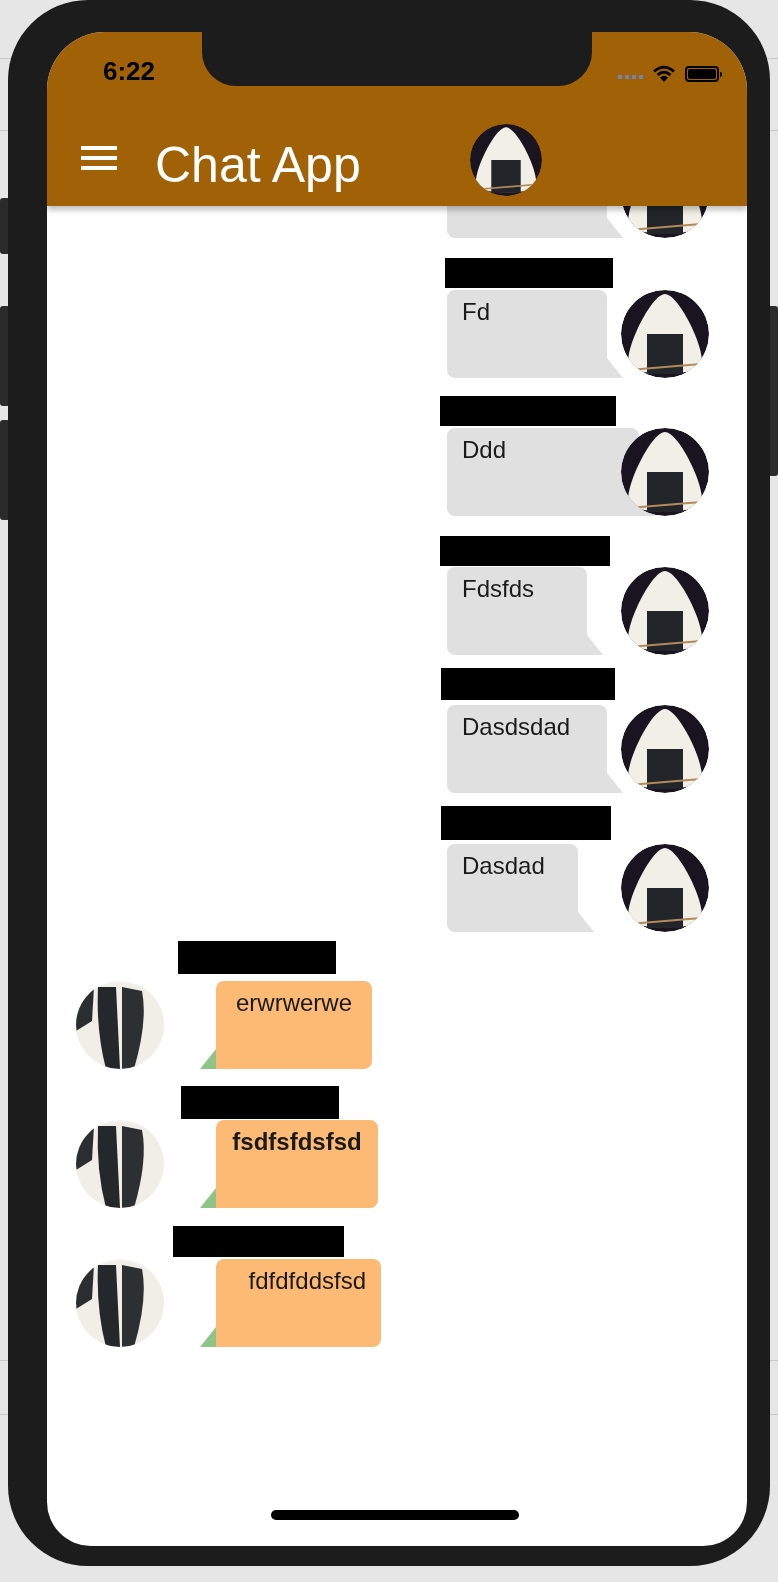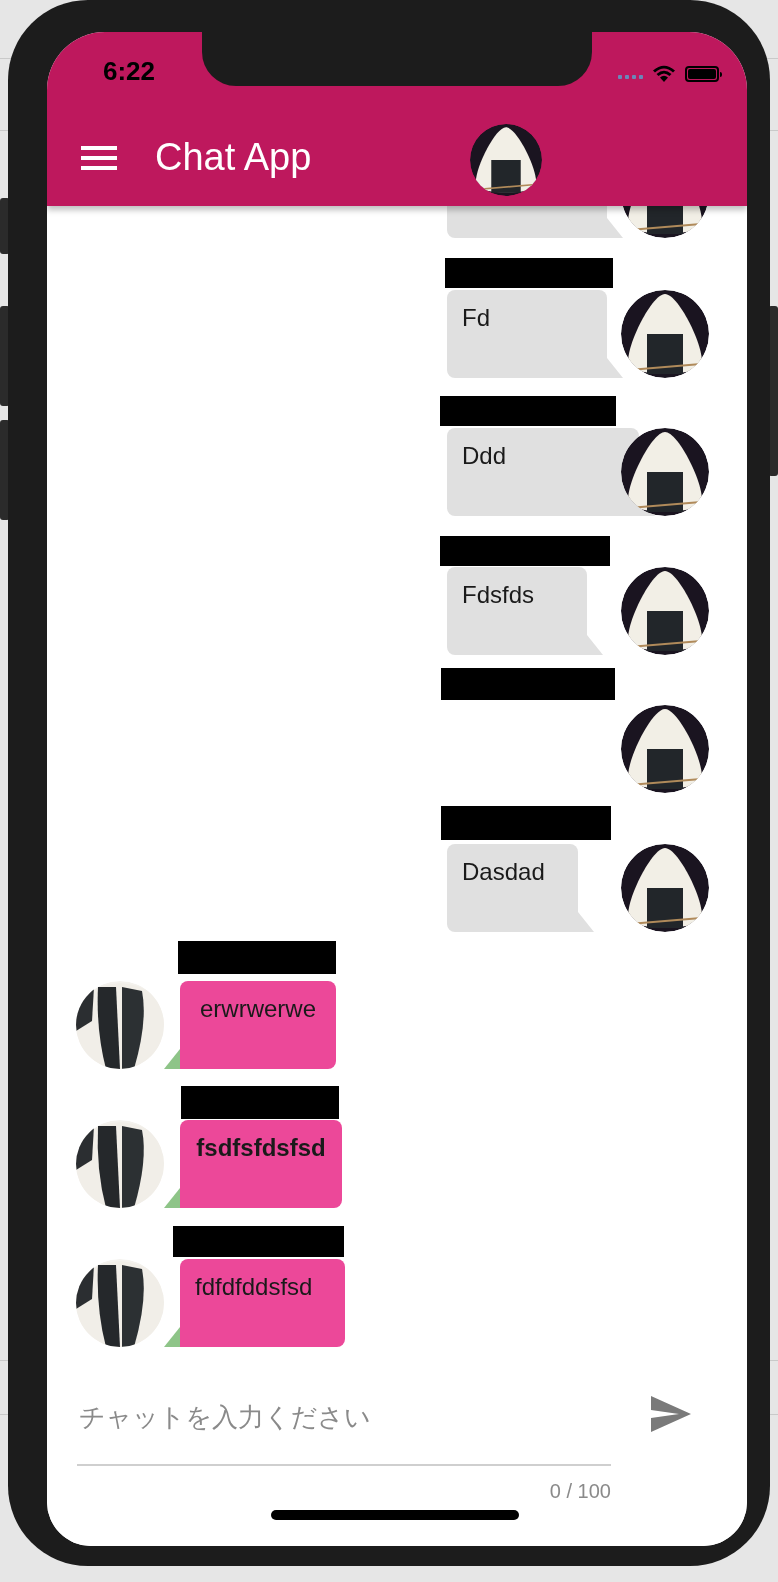--- a/index.html
+++ b/index.html
@@ -13,59 +13,59 @@
   .phone {
     position:absolute; left:8px; top:0; width:762px; height:1566px;
     background:#1c1c1c; border-radius:80px;
   }
   .screen {
     position:absolute; left:39px; top:32px; width:700px; height:1514px;
     background:#ffffff; border-radius:58px 58px 44px 44px; overflow:hidden;
   }
   .appbar {
     position:absolute; left:0; top:0; width:700px; height:174px;
-    background:#be185d; box-shadow:0 4px 6px rgba(0,0,0,0.25); z-index:5;
+    background:#a16207; box-shadow:0 4px 6px rgba(0,0,0,0.25); z-index:5;
   }
   .notch {
     position:absolute; left:155px; top:-2px; width:390px; height:56px;
     background:#1c1c1c; border-radius:0 0 34px 34px; z-index:6;
   }
   .status-time {
     position:absolute; left:56px; top:24px; font-size:26px; font-weight:bold; color:#000;
   }
   .status-right { position:absolute; right:28px; top:32px; display:flex; align-items:center; gap:8px; }
   .signal { display:flex; gap:3px; }
   .signal span { width:4px; height:4px; background:#6a87b8; border-radius:1px; display:block; margin-top:6px; }
   .battery {
     width:34px; height:16px; border:2px solid #000; border-radius:4px; position:relative; box-sizing:border-box;
   }
   .battery::before { content:""; position:absolute; left:1px; top:1px; right:1px; bottom:1px; background:#000; border-radius:2px; }
   .battery::after { content:""; position:absolute; right:-5px; top:4px; width:2px; height:5px; background:#000; border-radius:0 2px 2px 0; }
   .hamburger { position:absolute; left:34px; top:114px; width:36px; height:26px; cursor:pointer; }
   .hamburger span { display:block; height:4px; background:#fff; margin-bottom:6px; }
-  .app-title { position:absolute; left:108px; top:104px; font-size:38px; color:#fff; }
+  .app-title { position:absolute; left:108px; top:104px; font-size:50px; color:#fff; }
   .header-avatar { position:absolute; left:423px; top:92px; width:72px; height:72px; border-radius:50%; overflow:hidden; }
   .logout-btn {
     position:absolute; left:510px; top:94px; width:160px; height:64px;
     border:2px solid #fff; border-radius:4px; box-sizing:border-box;
     color:#fff; font-size:24px; font-weight:bold; letter-spacing:0.5px;
     display:flex; align-items:center; justify-content:center; background:transparent; cursor:pointer;
   }
   .msgs { position:absolute; left:0; top:0; width:700px; height:1340px; }
   .redact { position:absolute; background:#000; height:30px; }
   .bubble {
-    position:absolute; box-sizing:border-box; padding:14px 15px; font-size:24px; color:#1a1a1a;
+    position:absolute; box-sizing:border-box; padding:8px 15px; font-size:24px; color:#1a1a1a;
     border-radius:8px; height:88px;
   }
   .bubble.mine { background:#e0e0e0; border-bottom-right-radius:0; }
   .bubble.mine::after {
     content:""; position:absolute; right:-16px; bottom:0;
     border-left:16px solid #e0e0e0; border-top:20px solid transparent;
   }
-  .bubble.theirs { background:#ec4899; border-bottom-left-radius:0; }
+  .bubble.theirs { background:#fdba74; border-bottom-left-radius:0;margin-left:36px; }
   .bubble.theirs::after {
     content:""; position:absolute; left:-16px; bottom:0;
     border-right:16px solid #8ec488; border-top:20px solid transparent;
   }
   .avatar { position:absolute; width:88px; height:88px; border-radius:50%; overflow:hidden; }
   .input-area { position:absolute; left:0; top:1340px; width:700px; height:174px; background:#fff; }
   .chat-input {
     position:absolute; left:30px; top:20px; width:534px; height:48px; border:none; outline:none;
     font-size:26px; color:#333; background:transparent; font-family:"DejaVu Sans", sans-serif;
   }
@@ -130,20 +130,21 @@
       <div class="avatar" style="left:574px;top:535px;">
         <svg width="88" height="88" viewBox="0 0 88 88">
             <circle cx="44" cy="44" r="44" fill="#1a1420"></circle>
             <path d="M44 4 C30 4 2 62 8 76 C14 86 74 86 80 76 C86 62 58 4 44 4Z" fill="#f2efe6"></path>
             <rect x="26" y="44" width="36" height="40" fill="#22262a"></rect>
             <path d="M8 80 L80 74" stroke="#b08a5a" stroke-width="2"></path>
           </svg>
       </div>
 
       <div class="redact" style="left:394px;top:636px;width:174px;height:32px;"></div>
+      <div class="bubble mine" style="left:400px;top:673px;width:160px;"><span>Dasdsdad</span></div>
       <div class="avatar" style="left:574px;top:673px;">
         <svg width="88" height="88" viewBox="0 0 88 88">
             <circle cx="44" cy="44" r="44" fill="#1a1420"></circle>
             <path d="M44 4 C30 4 2 62 8 76 C14 86 74 86 80 76 C86 62 58 4 44 4Z" fill="#f2efe6"></path>
             <rect x="26" y="44" width="36" height="40" fill="#22262a"></rect>
             <path d="M8 80 L80 74" stroke="#b08a5a" stroke-width="2"></path>
           </svg>
       </div>
 
       <div class="redact" style="left:394px;top:774px;width:170px;height:34px;"></div>
@@ -184,21 +185,21 @@
       <div class="redact" style="left:126px;top:1194px;width:171px;height:31px;"></div>
       <div class="avatar" style="left:29px;top:1227px;">
         <svg width="88" height="88" viewBox="0 0 88 88">
             <circle cx="44" cy="44" r="44" fill="#f4f2ee"></circle>
             <path d="M0 30 Q10 4 44 2 Q78 4 88 30 L88 88 L0 88Z" fill="#f1eee8"></path>
             <path d="M22 6 L40 6 L44 88 L30 88 Q20 50 22 6Z" fill="#25282b"></path>
             <path d="M46 6 L66 10 Q72 40 58 88 L46 88Z" fill="#2c3033"></path>
             <path d="M0 20 L18 6 L16 40 L0 50Z" fill="#2b2e31"></path>
           </svg>
       </div>
-      <div class="bubble theirs" style="left:133px;top:1227px;width:165px;text-align:left;"><span>fdfdfddsfsd</span></div>
+      <div class="bubble theirs" style="left:133px;top:1227px;width:165px;text-align:right;"><span>fdfdfddsfsd</span></div>
     </div>
 
     <div class="appbar">
       <div class="status-time">6:22</div>
       <div class="status-right">
         <div class="signal">
             <span></span>
             <span></span>
             <span></span>
             <span></span>
@@ -221,26 +222,16 @@
         <svg width="72" height="72" viewBox="0 0 88 88">
             <circle cx="44" cy="44" r="44" fill="#1a1420"></circle>
             <path d="M44 4 C30 4 2 62 8 76 C14 86 74 86 80 76 C86 62 58 4 44 4Z" fill="#f2efe6"></path>
             <rect x="26" y="44" width="36" height="40" fill="#22262a"></rect>
             <path d="M8 80 L80 74" stroke="#b08a5a" stroke-width="2"></path>
           </svg>
       </div>
     </div>
     <div class="notch"></div>
 
-    <div class="input-area">
-      <input class="chat-input" type="text" placeholder="チャットを入力ください" style="">
-      <div class="input-underline"></div>
-      <div class="counter">0 / 100</div>
-      <div class="send-btn">
-        <svg width="44" height="40" viewBox="0 0 44 40">
-          <path d="M2 2 L42 20 L2 38 L2 24 L30 20 L2 16Z" fill="#7a7a7a"></path>
-        </svg>
-      </div>
-    </div>
 
     <div class="home-indicator"></div>
   </div>
 </div>
 
 </body></html>

